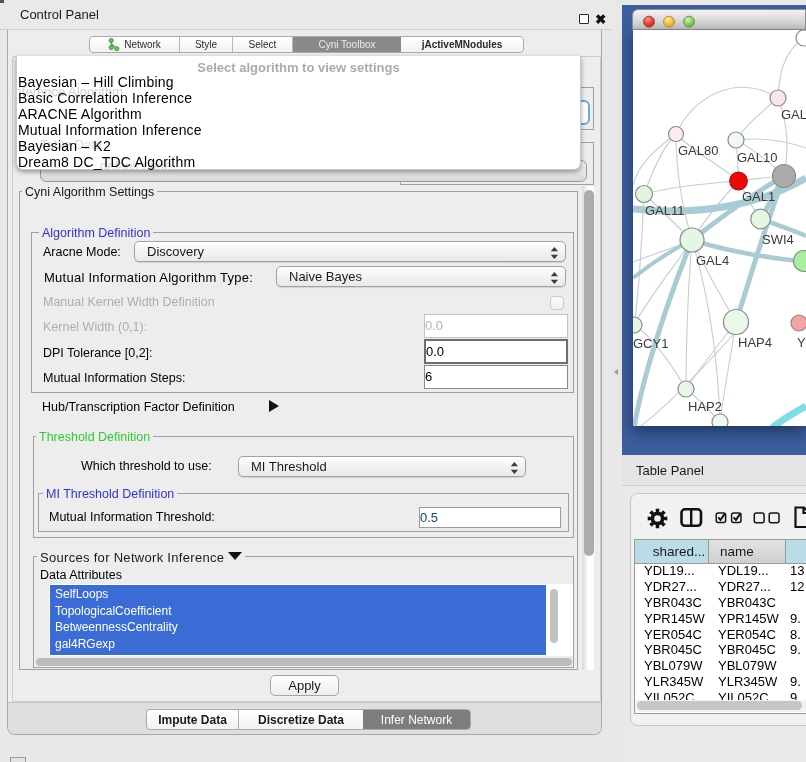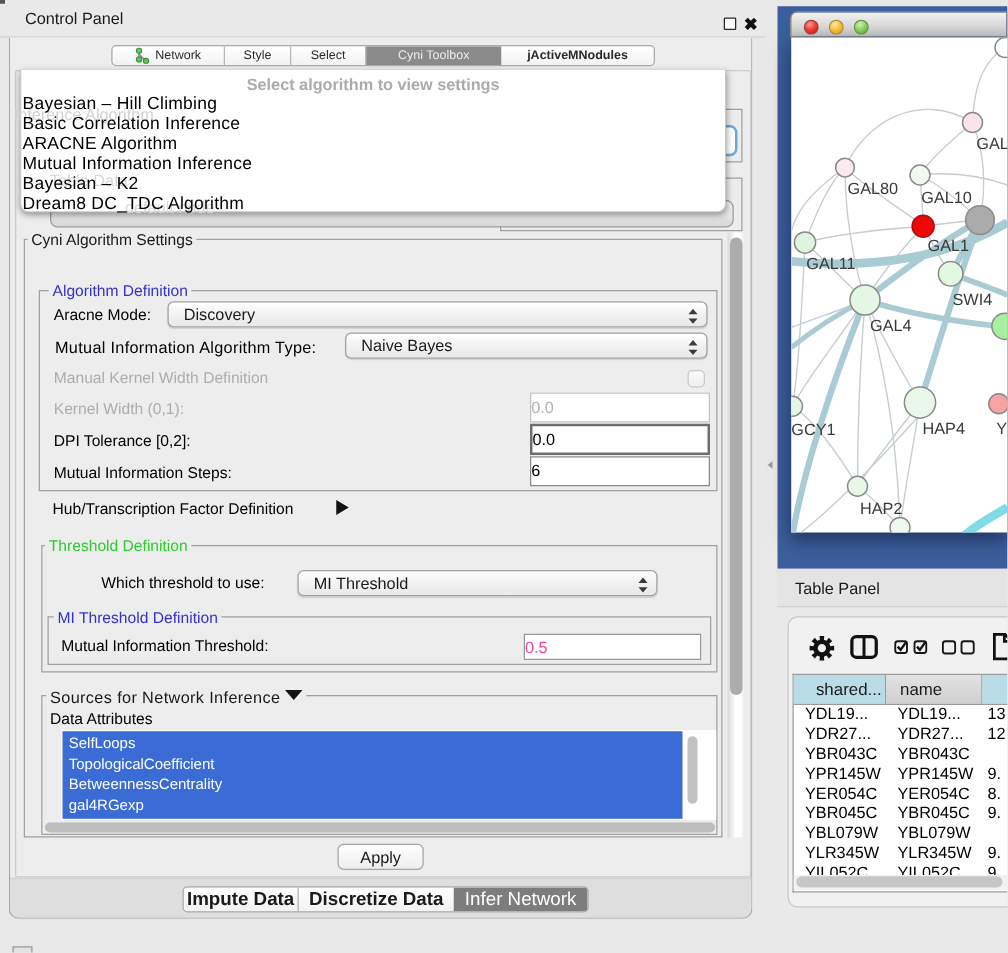--- a/index.html
+++ b/index.html
@@ -84,39 +84,39 @@
 <div class="abs b" style="left:81px;top:459px;font-size:12.5px">Which threshold to use:</div>
 <div class="combo" style="left:238px;top:455.5px;width:288px">MI Threshold<span class="ud"><svg width="9" height="14">
         <path d="M0.8,5.3 L4.4,1 L8,5.3 Z" fill="#3a3a3a"></path>
         <path d="M0.8,8.7 L4.4,13 L8,8.7 Z" fill="#3a3a3a"></path>
       </svg></span></div>
 
 <div class="gbox" style="left:38px;top:493px;width:531px;height:39px"></div>
 <div class="glab" style="left:43px;top:487px;color:#3232cd">MI Threshold Definition</div>
 
 <div class="abs b" style="left:49px;top:510px;font-size:12.5px">Mutual Information Threshold:</div>
-<div class="fld" style="left:419px;top:507px;width:142px;height:21px;border:1px solid #999;color:#ec4899;line-height:19px">0.5</div>
+<div class="fld" style="left:419px;top:507px;width:142px;height:21px;border:1px solid #999;color:#0c4a6e;line-height:19px">0.5</div>
 
 <div class="gbox" style="left:33px;top:556px;width:541px;height:112px"></div>
 <div class="glab" style="left:37px;top:550px;color:#1a1a1a;font-size:13px;letter-spacing:0.3px">Sources for Network Inference <span style="display:inline-block;width:0;height:0;border-top:8px solid #111;border-left:7px solid transparent;border-right:7px solid transparent;vertical-align:2px"></span></div>
 <div class="abs b" style="left:40px;top:568px;font-size:12.5px">Data Attributes</div>
 
 <div class="abs" style="left:49px;top:584px;width:524px;height:72px;background:#fff"></div>
 <div class="abs" style="left:50px;top:585px;width:496px;height:70px;background:#3b6bd5"></div>
 <div class="abs" style="left:55px;top:586px;width:400px;font-size:12px;color:#fff;line-height:16.5px">SelfLoops<br>TopologicalCoefficient<br>BetweennessCentrality<br>gal4RGexp</div>
 <div class="abs" style="left:550px;top:589px;width:8px;height:54px;background:#c2c2c2;border-radius:4px"></div>
 <div class="abs" style="left:36px;top:658px;width:536px;height:8px;background:#bcbcbc;border-radius:4px"></div>
 
 <div class="abs" style="left:582px;top:186px;width:14px;height:484px;background:linear-gradient(90deg,#d8d8d8,#ffffff 45%,#ffffff 75%,#e8e8e8)"></div>
 <div class="abs" style="left:583.5px;top:190px;width:10px;height:366px;background:#acacac;border-radius:5px"></div>
 
 <div class="abs" style="left:270px;top:675px;width:69px;height:21px;border:1px solid #a6a6a6;border-radius:5px;background:linear-gradient(#ffffff,#ededed);font-size:13px;text-align:center;line-height:19px;color:#1a1a1a">Apply</div>
 
 <div class="abs" style="left:8px;top:702px;width:593px;height:32px;background:#dedede;border-top:1px solid #c6c6c6;border-radius:0 0 8px 8px"></div>
-<div class="abs" style="left:146px;top:709px;height:21px;display:flex;border:1px solid #ababab;border-radius:4px;overflow:hidden;font-size:15px;color:#1a1a1a;background:linear-gradient(#ffffff,#f2f2f2)">
+<div class="abs" style="left:146px;top:709px;height:21px;display:flex;border:1px solid #ababab;border-radius:4px;overflow:hidden;font-size:12px;color:#1a1a1a;background:linear-gradient(#ffffff,#f2f2f2)">
   <div style="width:92px;display:flex;align-items:center;justify-content:center;border-right:1px solid #b0b0b0;font-weight:bold">Impute Data</div>
   <div style="width:124px;display:flex;align-items:center;justify-content:center;font-weight:bold">Discretize Data</div>
   <div style="width:107px;display:flex;align-items:center;justify-content:center;background:#7d7d7d;color:#ffffff">Infer Network</div>
 </div>
 
 <div class="abs" style="left:10px;top:757px;width:16px;height:10px;border:1px solid #9a9a9a;background:#e2e2e2"></div>
 <div class="abs" style="left:614px;top:369px;width:0;height:0;border-right:4px solid #9a9a9a;border-top:3.5px solid transparent;border-bottom:3.5px solid transparent"></div>
 
 <div class="abs" style="left:16px;top:56px;width:565px;height:114px;background:#fff;border:1px solid #c9c9c9;border-top:none;border-radius:0 0 7px 7px;box-shadow:0 2px 5px rgba(0,0,0,0.38);z-index:50"></div>
 <div class="abs" style="left:16px;top:60px;width:565px;text-align:center;font-size:13px;font-weight:bold;color:#ababab;z-index:51">Select algorithm to view settings</div>

